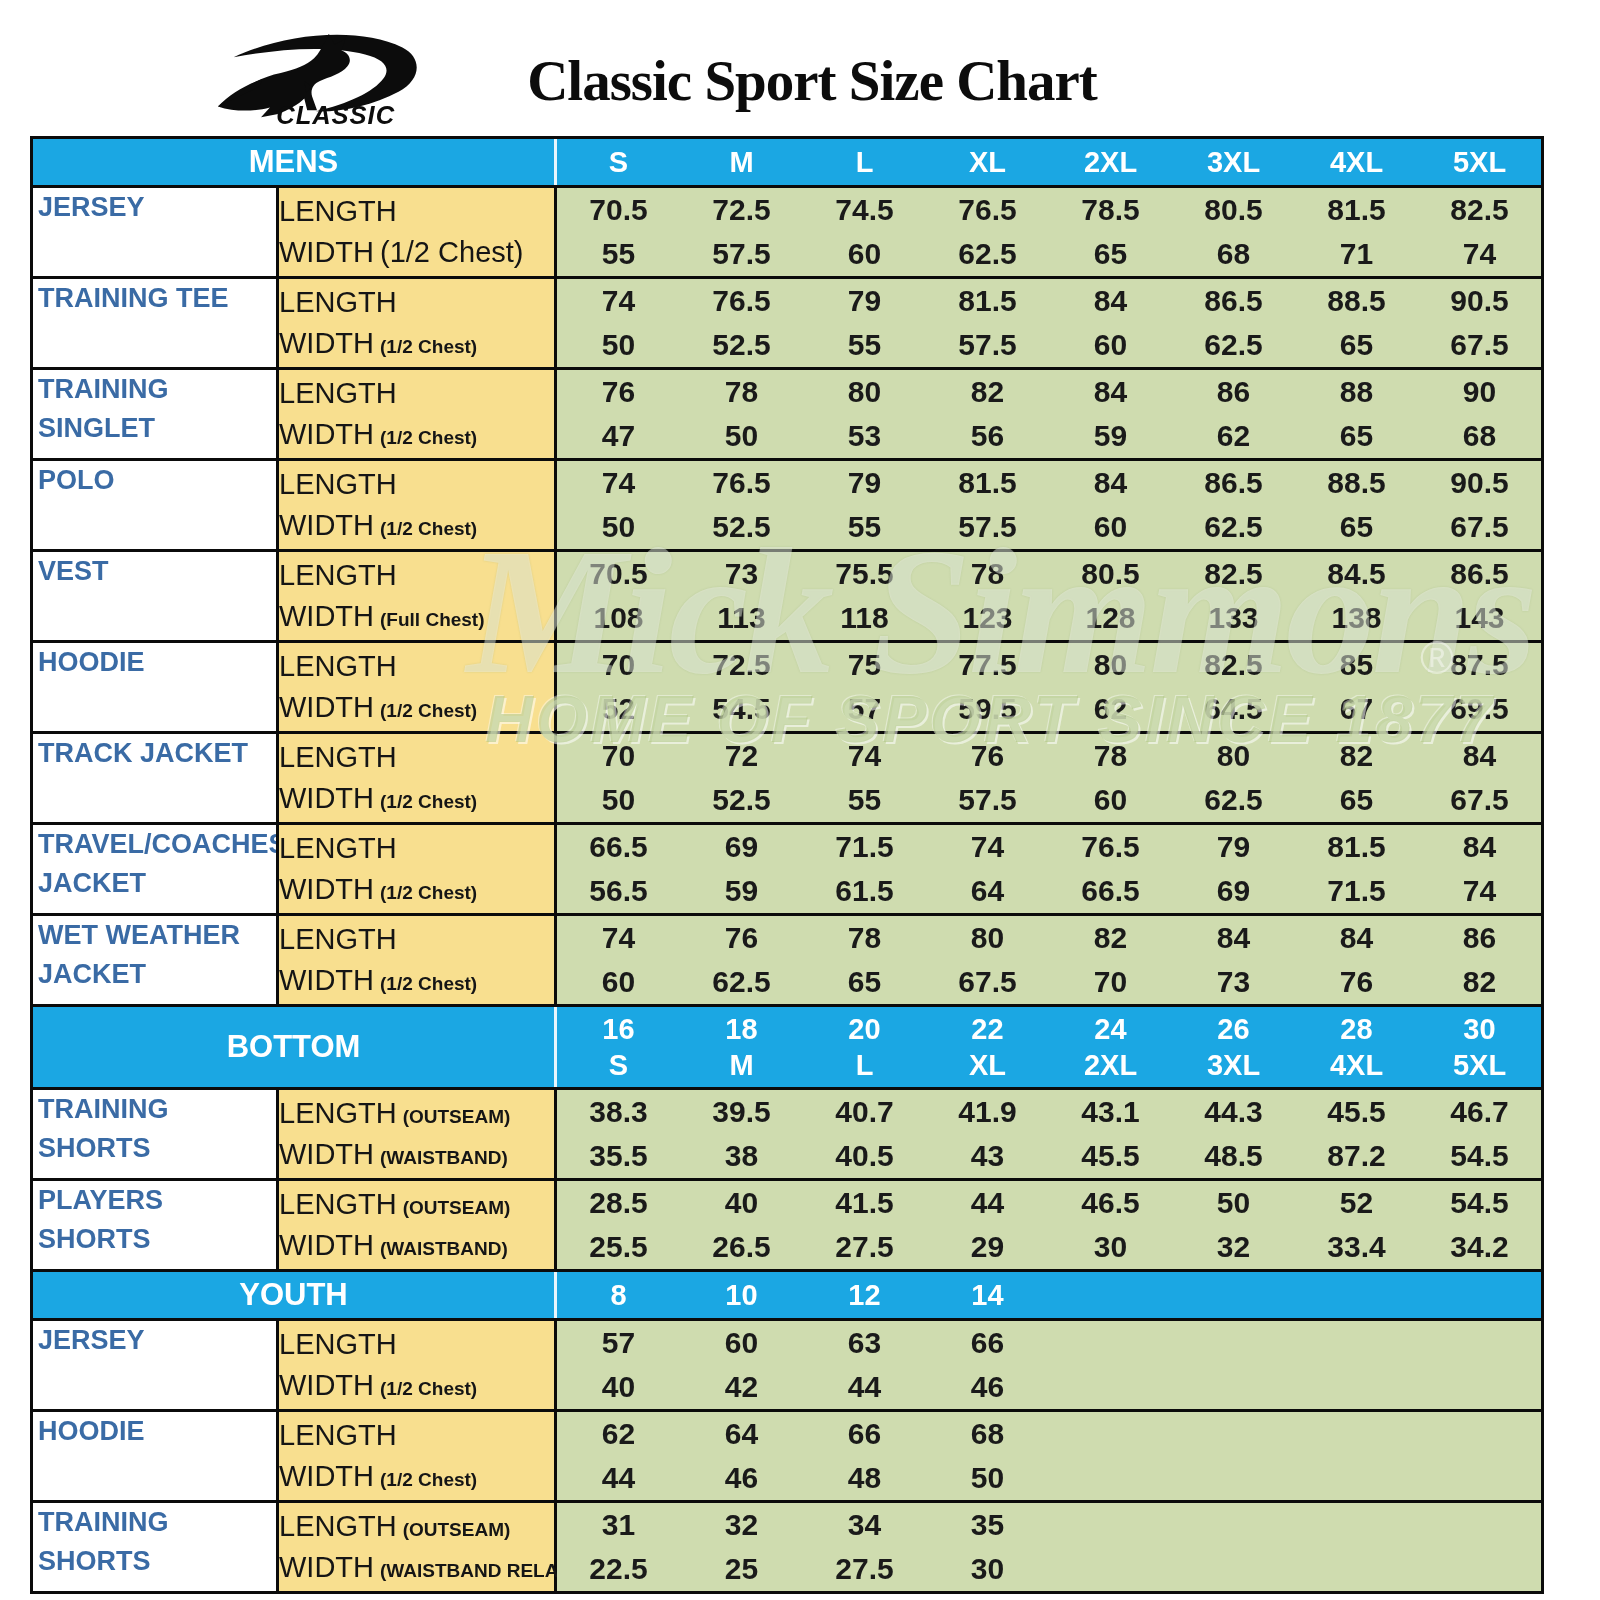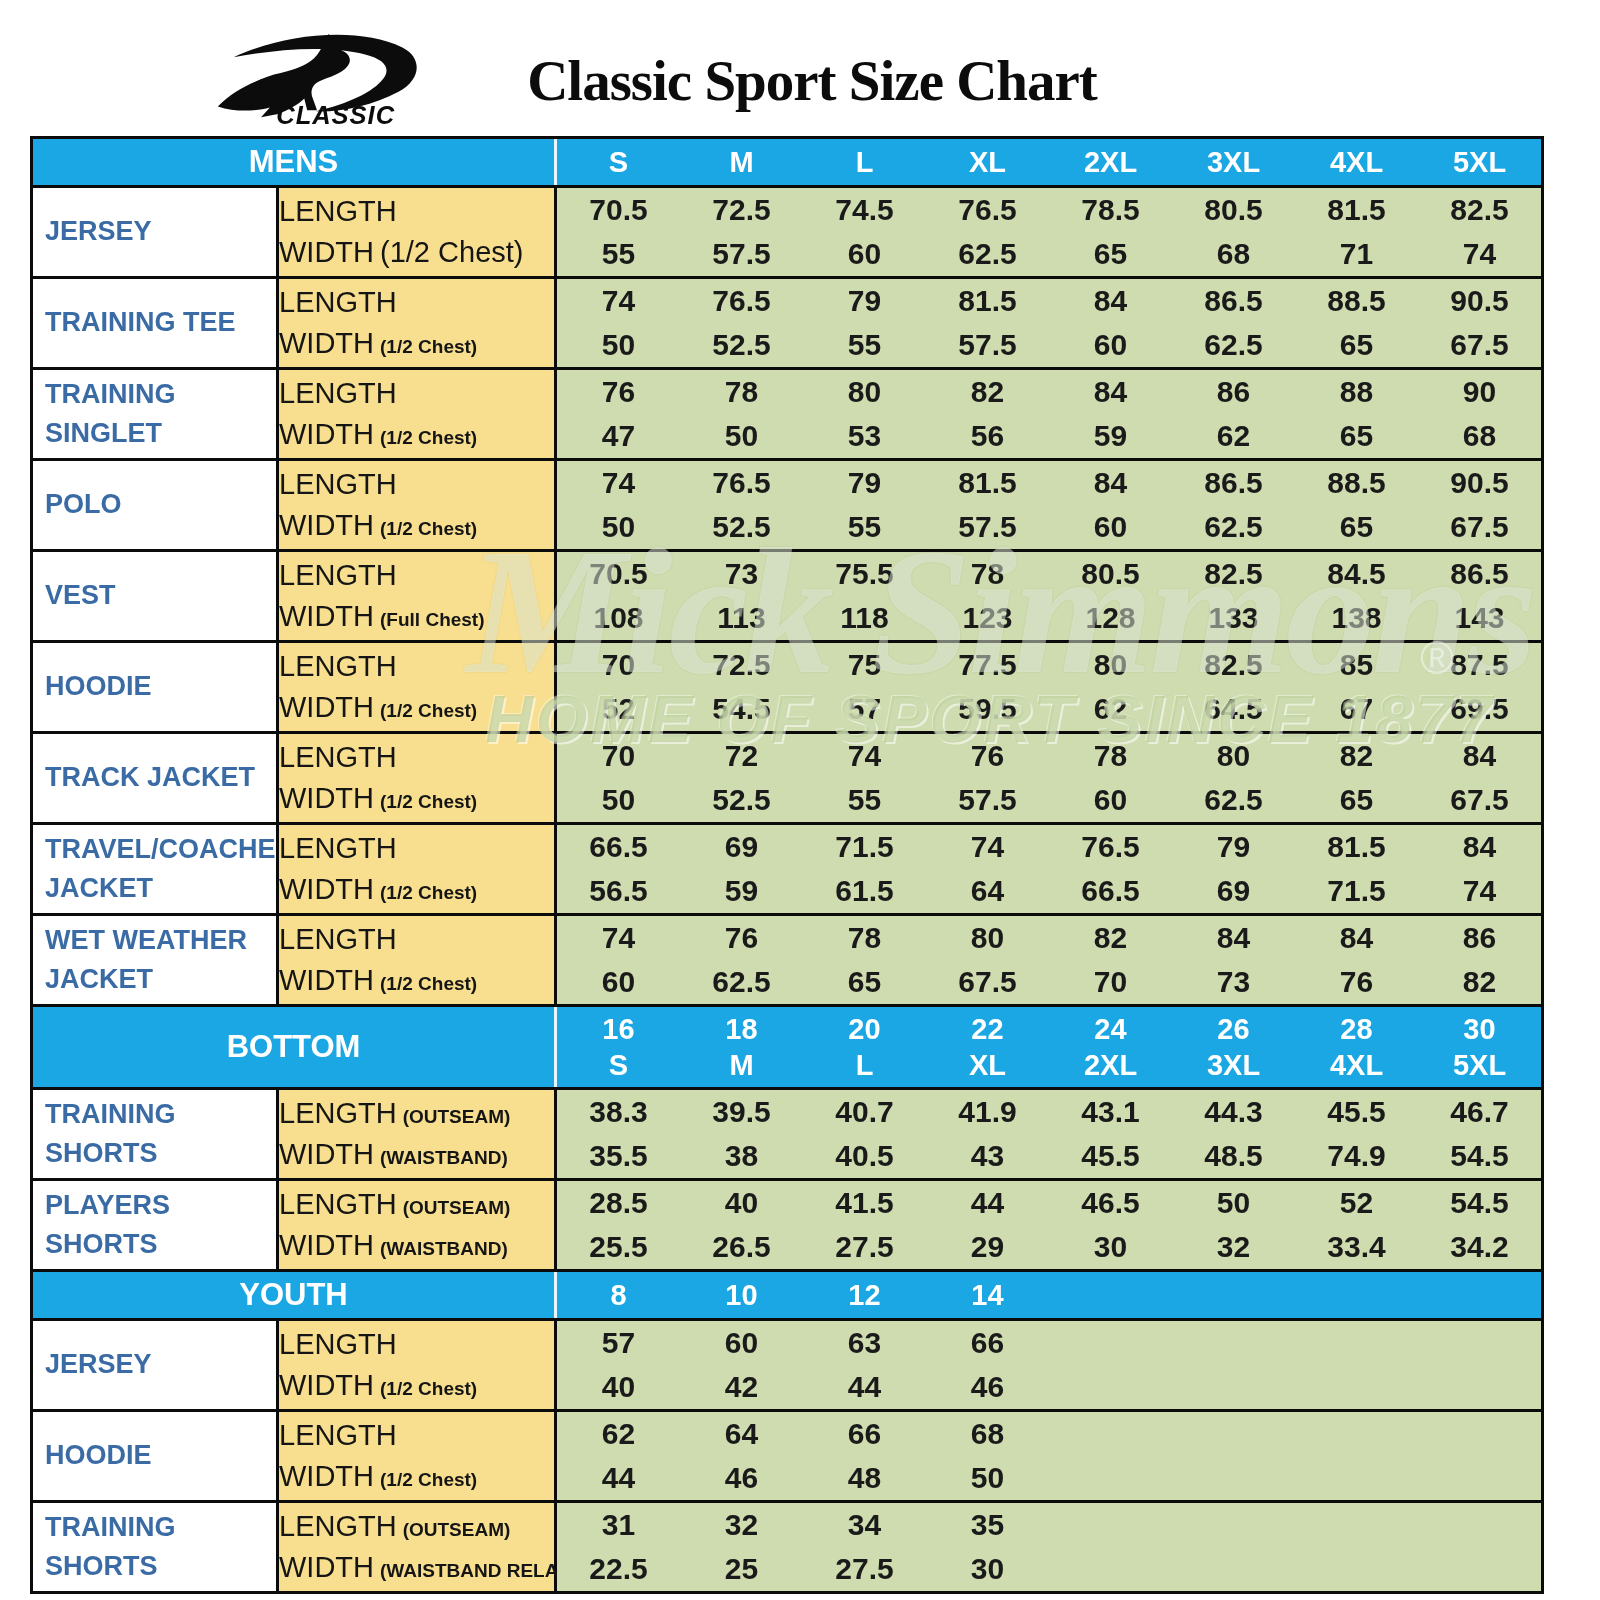--- a/index.html
+++ b/index.html
@@ -30,22 +30,22 @@
   .hdr + .grow, .grow + .hdr, .grow + .grow{border-top:3px solid var(--line);}
   .hdr-label{
     width:524px;flex:0 0 524px;display:flex;align-items:center;justify-content:center;
     font-size:31px;border-right:3px solid #e8f6fd;box-sizing:border-box;
   }
   .hdr-cols{flex:1;display:grid;grid-template-columns:repeat(8,1fr);}
   .hdr-col{display:flex;flex-direction:column;align-items:center;justify-content:center;font-size:29px;line-height:1.25;}
   .h-mens{height:46px;} .h-group{height:88px;} .h-bottom{height:80px;} .h-youth{height:46px;}
   .grow{display:flex;}
   .cell-item{
-    width:243px;flex:0 0 243px;background:#fff;display:flex;flex-direction:column;justify-content:center;
-    padding-left:12px;box-sizing:border-box;color:var(--item-blue);
+    width:243px;flex:0 0 243px;background:#fff;display:flex;flex-direction:column;justify-content:flex-start;
+    padding-left:5px;box-sizing:border-box;color:var(--item-blue);
     font-weight:bold;font-size:27px;line-height:1.45;
   }
   .cell-spec{
     width:281px;flex:0 0 281px;background:var(--yellow);
     border-left:3px solid var(--line);border-right:3px solid var(--line);box-sizing:border-box;
     display:flex;flex-direction:column;justify-content:space-evenly;padding-left:0;
   }
   .spec-line{font-size:29px;color:#151515;white-space:nowrap;}
   .spec-note{font-size:19px;font-weight:bold;margin-left:6px;}
   .spec-note.big{font-size:29px;font-weight:normal;}
@@ -427,21 +427,21 @@
         <div class="val">43.1</div>
         <div class="val">44.3</div>
         <div class="val">45.5</div>
         <div class="val">46.7</div>
         <div class="val">35.5</div>
         <div class="val">38</div>
         <div class="val">40.5</div>
         <div class="val">43</div>
         <div class="val">45.5</div>
         <div class="val">48.5</div>
-        <div class="val">74.9</div>
+        <div class="val">87.2</div>
         <div class="val">54.5</div>
       </div>
     </div>
     <div class="grow h-group">
       <div class="cell-item">
         <div>PLAYERS SHORTS</div>
       </div>
       <div class="cell-spec">
         <div class="spec-line"><span>LENGTH</span><span class="spec-note">(OUTSEAM)</span></div>
         <div class="spec-line"><span>WIDTH</span><span class="spec-note">(WAISTBAND)</span></div>

